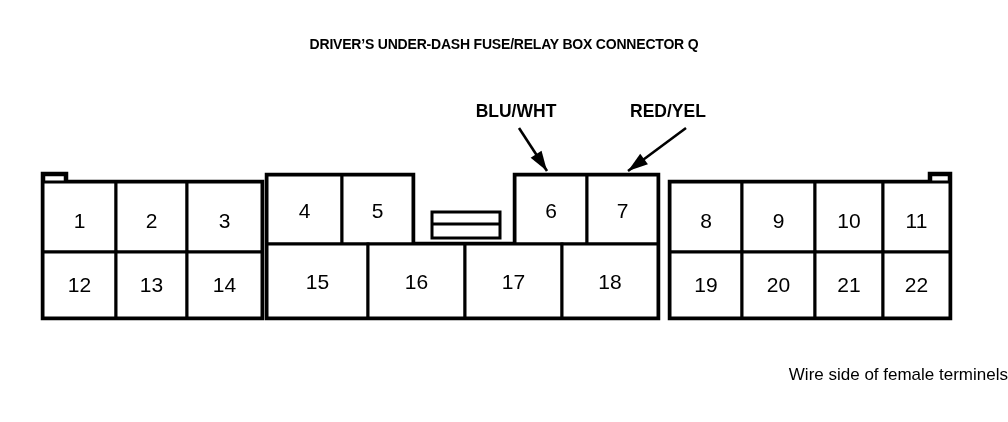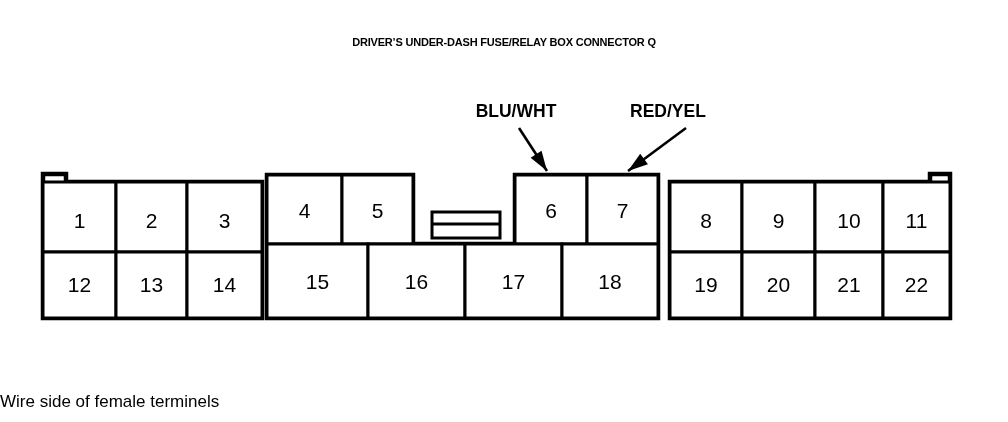--- a/index.html
+++ b/index.html
@@ -16,31 +16,31 @@
     overflow: hidden;
   }
   #diagram-title {
     position: absolute;
     left: 0;
     top: 36px;
     width: 1008px;
     text-align: center;
     font-family: "Liberation Sans", sans-serif;
     font-weight: bold;
-    font-size: 11px;
+    font-size: 14px;
     letter-spacing: -0.2px;
     color: #000000;
     white-space: nowrap;
   }
   #diagram-caption {
     position: absolute;
     left: 0;
-    top: 392px;
+    top: 365px;
     width: 1008px;
-    text-align: left;
+    text-align: right;
     font-family: "Liberation Sans", sans-serif;
     font-weight: normal;
     font-size: 17px;
     color: #000000;
     white-space: nowrap;
   }
   svg#connector-svg {
     position: absolute;
     left: 0;
     top: 0;

